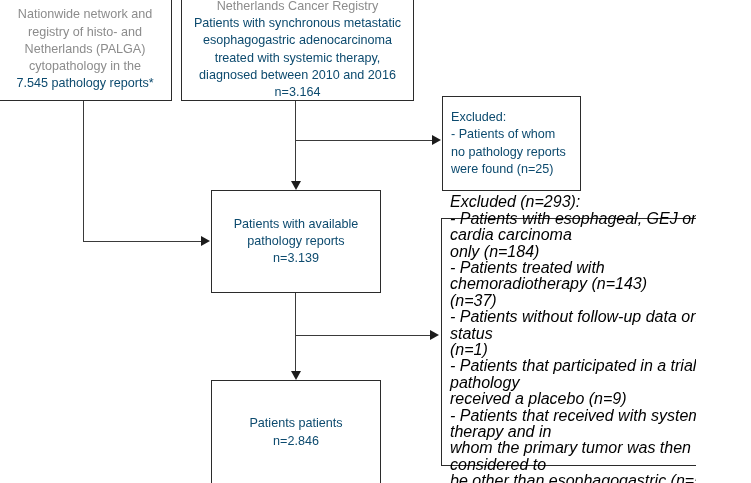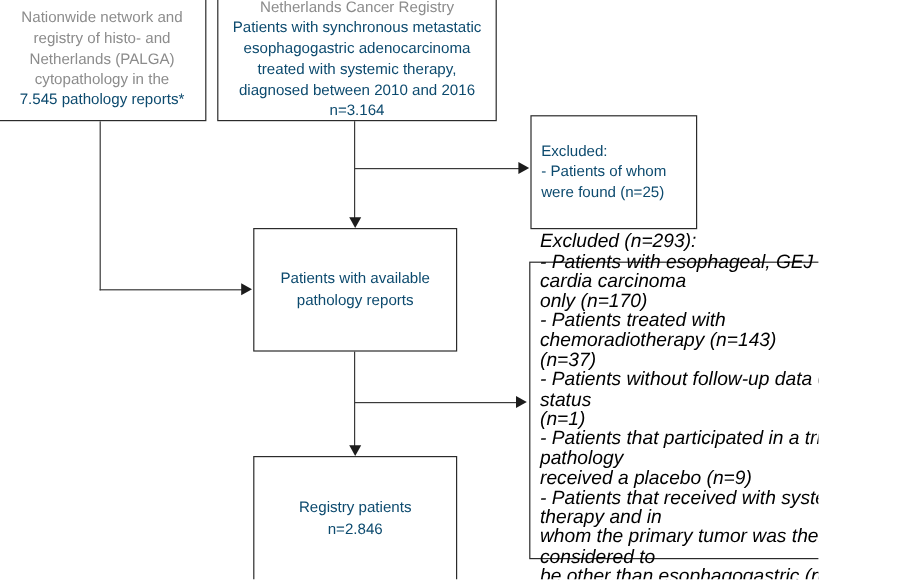--- a/index.html
+++ b/index.html
@@ -7,20 +7,21 @@
     padding: 0;
     background: #ffffff;
   }
   #canvas {
     position: relative;
     width: 682px;
     height: 483px;
     background: #ffffff;
     font-family: "Liberation Sans", sans-serif;
     overflow: hidden;
+    padding-left: 14px;
   }
   .box {
     position: absolute;
     box-sizing: border-box;
     border: 1.4px solid #2b2b2b;
     background: #ffffff;
     display: flex;
     flex-direction: column;
     justify-content: center;
   }
@@ -96,41 +97,43 @@
     <div class="line">Patients with synchronous metastatic</div>
     <div class="line">esophagogastric adenocarcinoma</div>
     <div class="line">treated with systemic therapy,</div>
     <div class="line">diagnosed between 2010 and 2016</div>
     <div class="line">n=3.164</div>
   </div>
 
   <div class="box lft pad-l" style="left:442px; top:96px; width:139px; height:95px;">
     <div class="line">Excluded:</div>
     <div class="line">- Patients of whom</div>
+    <div class="line">no pathology reports</div>
     <div class="line">were found (n=25)</div>
   </div>
 
   <div class="box ctr pad-c" style="left:211px; top:190px; width:170px; height:103px;align-items:center;">
     <div class="line">Patients with available</div>
     <div class="line">pathology reports</div>
+    <div class="line">n=3.139</div>
   </div>
 
   <div class="box lft pad-l" style="left:441px; top:218px; width:312px; height:248px;">
     <div class="small-line">Excluded (n=293):</div>
     <div class="small-line">- Patients with esophageal, GEJ or cardia carcinoma</div>
-    <div class="small-line">only (n=170)</div>
+    <div class="small-line">only (n=184)</div>
     <div class="small-line">- Patients treated with chemoradiotherapy (n=143)</div>
     <div class="small-line">(n=37)</div>
     <div class="small-line">- Patients without follow-up data on vital status</div>
     <div class="small-line">(n=1)</div>
     <div class="small-line">- Patients that participated in a trial and pathology</div>
     <div class="small-line">received a placebo (n=9)</div>
     <div class="small-line">- Patients that received with systemic therapy and in</div>
     <div class="small-line">whom the primary tumor was then considered to</div>
     <div class="small-line">be other than esophagogastric (n=5)</div>
   </div>
 
   <div class="box ctr pad-c" style="left:211px; top:380px; width:170px; height:105px;">
-    <div class="line">Registry patients</div>
+    <div class="line">Patients patients</div>
     <div class="line">n=2.846</div>
   </div>
 
 </div>
 
 </body></html>

